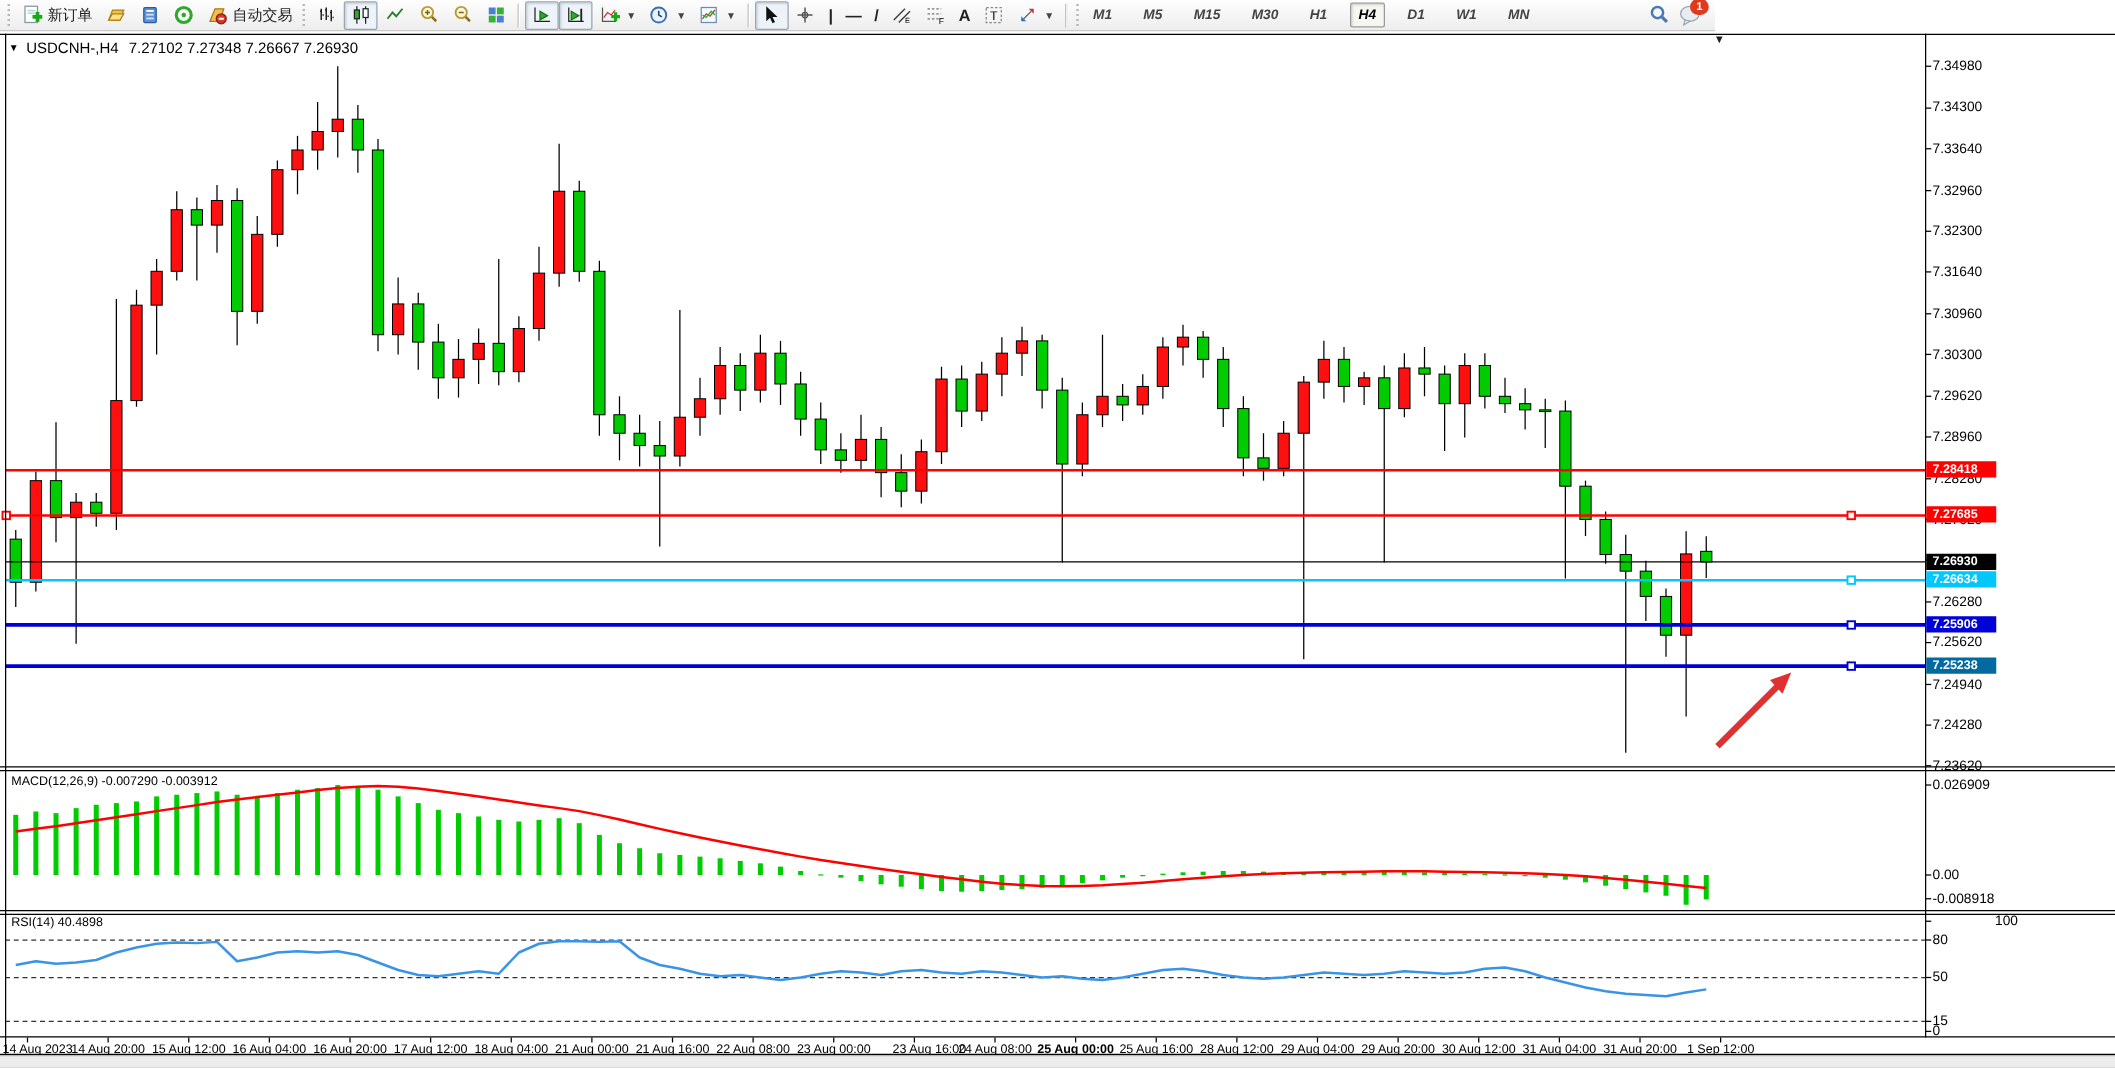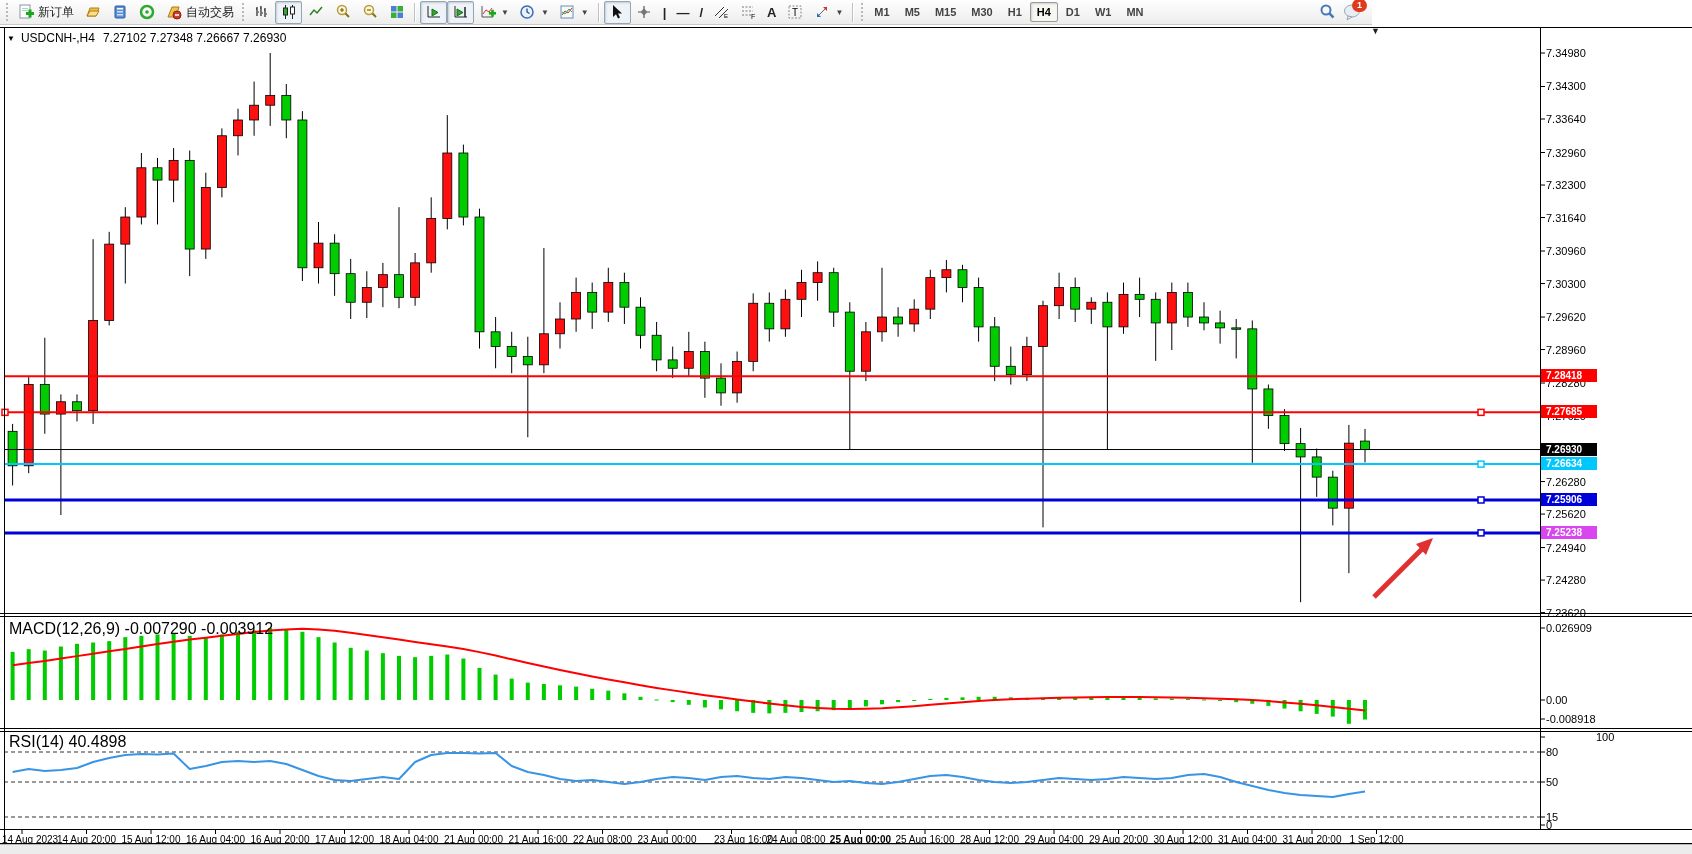--- a/index.html
+++ b/index.html
@@ -4,32 +4,32 @@
 <style>
   html,body{margin:0;padding:0;background:#d8d8d8;font-family:"Liberation Sans",sans-serif;}
   .window{position:relative;width:1692px;height:854px;background:#fff;outline:1px solid #979797;overflow:hidden;}
   
   .toolbar{position:absolute;top:0;left:0;width:1372px;height:25px;background:linear-gradient(#fefefe,#ededed);border-bottom:1px solid #c9c9c9;display:flex;align-items:center;padding:0 3px;box-sizing:border-box;z-index:30;}
   .tb-btn{height:21px;display:flex;align-items:center;gap:4px;padding:0 4px;border:1px solid transparent;border-radius:2px;font-size:12px;color:#222;cursor:default;}
   .tb-btn.pressed{background:#eef3f8;border:1px solid #97a6b4;box-shadow:inset 1px 1px 2px #c3cdd6;}
   .tb-sep{width:1px;height:19px;background:#c2c2c2;border-right:1px solid #fff;margin:0 4px;}
   .tb-handle{width:5px;height:18px;margin:0 2px;background-image:repeating-linear-gradient(#b9b9b9 0 2px,transparent 2px 4px);background-size:2px 100%;background-repeat:no-repeat;background-position:1px 0;}
   .caret{font-size:8px;color:#444;margin-left:1px;}
-  .tf-group{display:flex;align-items:center;gap:1px;}
+  .tf-group{display:flex;align-items:center;gap:11px;font-style:italic;}
   .tf-btn{font-size:11px;font-weight:bold;color:#444;padding:3px 6px;border:1px solid transparent;border-radius:2px;}
   .tf-btn.active{background:#f7f7f2;border:1px solid #9a9a9a;box-shadow:inset 1px 1px 2px #cfcfcf;color:#000;}
   .tb-right{margin-left:auto;display:flex;align-items:center;gap:8px;padding-right:6px;}
   .chat-wrap{position:relative;width:20px;height:18px;}
   .badge{position:absolute;top:-4px;right:-4px;min-width:13px;height:13px;background:#e03a1e;color:#fff;border-radius:7px;font-size:9px;font-weight:bold;text-align:center;line-height:13px;padding:0 1px;}
   
   #chart-svg{position:absolute;left:0;top:0;z-index:5;}
   .olabel{position:absolute;font-size:11px;color:#000;white-space:nowrap;z-index:10;}
   .dlabel{position:absolute;font-size:10px;color:#000;white-space:nowrap;z-index:10;}
   .price-badge{position:absolute;left:1541px;width:56px;height:13px;font-size:10px;font-weight:bold;color:#fff;line-height:13px;padding-left:5px;box-sizing:border-box;z-index:12;}
-  .pane-label{position:absolute;font-size:16px;color:#000;z-index:11;}
+  .pane-label{position:absolute;font-size:10px;color:#000;z-index:11;}
   .chart-title{position:absolute;left:7px;top:31px;font-size:12px;color:#000;z-index:11;display:flex;gap:10px;align-items:center;}
   .chart-title .tri{font-size:8px;}
   .shift-marker{position:absolute;left:1371px;top:26px;font-size:9px;color:#222;z-index:11;}
   .bottom-strip{position:absolute;left:0;bottom:0;width:1692px;height:9px;background:#ececec;border-top:1px solid #b8b8b8;z-index:20;}
   .gi{display:inline-flex;align-items:center;justify-content:center;width:17px;height:17px;}
   .glyph{font-size:13px;color:#222;font-weight:bold;}
 </style>
 </head>
 <body>
 
@@ -643,21 +643,21 @@
       <div class="olabel" style="left: 1546px; top: 442.065px;">7.26960</div>
       <div class="olabel" style="left: 1546px; top: 475.562px;">7.26280</div>
       <div class="olabel" style="left: 1546px; top: 508.074px;">7.25620</div>
       <div class="olabel" style="left: 1546px; top: 541.57px;">7.24940</div>
       <div class="olabel" style="left: 1546px; top: 574.082px;">7.24280</div>
       <div class="olabel" style="left: 1546px; top: 606.594px;">7.23620</div>
       <div class="price-badge" style="left: 1541px; top: 369.244px; background: rgb(255, 0, 0);">7.28418</div>
       <div class="price-badge" style="left: 1541px; top: 405.352px; background: rgb(255, 0, 0);">7.27685</div>
       <div class="price-badge" style="left: 1541px; top: 457.124px; background: rgb(0, 200, 255); color: rgb(255, 255, 255);">7.26634</div>
       <div class="price-badge" style="left: 1541px; top: 492.985px; background: rgb(0, 0, 216);">7.25906</div>
-      <div class="price-badge" style="left: 1541px; top: 525.891px; background: #d946ef;">7.25238</div>
+      <div class="price-badge" style="left: 1541px; top: 525.891px; background: #0369a1;">7.25238</div>
       <div class="price-badge" style="left: 1541px; top: 442.543px; background: rgb(0, 0, 0);">7.26930</div>
       <div class="olabel" style="left: 1546px; top: 622.018px;">0.026909</div>
       <div class="olabel" style="left: 1546px; top: 694px;">0.00</div>
       <div class="olabel" style="left: 1546px; top: 713px;">-0.008918</div>
       <div class="olabel" style="left: 1596px; top: 731px;">100</div>
       <div class="olabel" style="left: 1546px; top: 746px;">80</div>
       <div class="olabel" style="left: 1546px; top: 776px;">50</div>
       <div class="olabel" style="left: 1546px; top: 811px;">15</div>
       <div class="olabel" style="left: 1546px; top: 819px;">0</div>
       <div class="dlabel" style="left: 2px; top: 834px;">14 Aug 2023</div>

